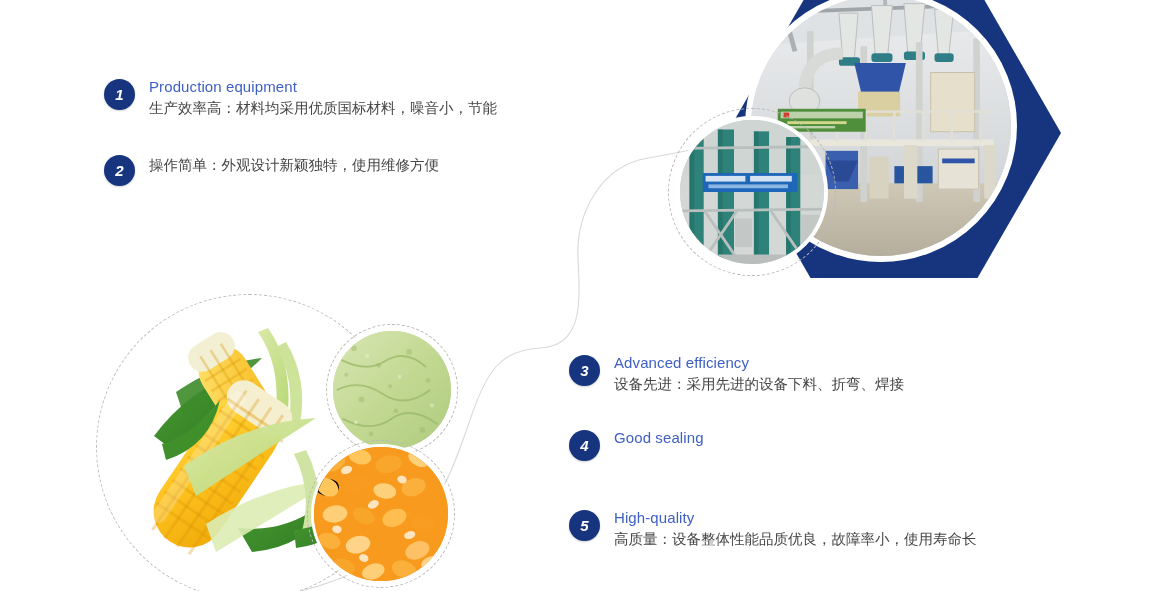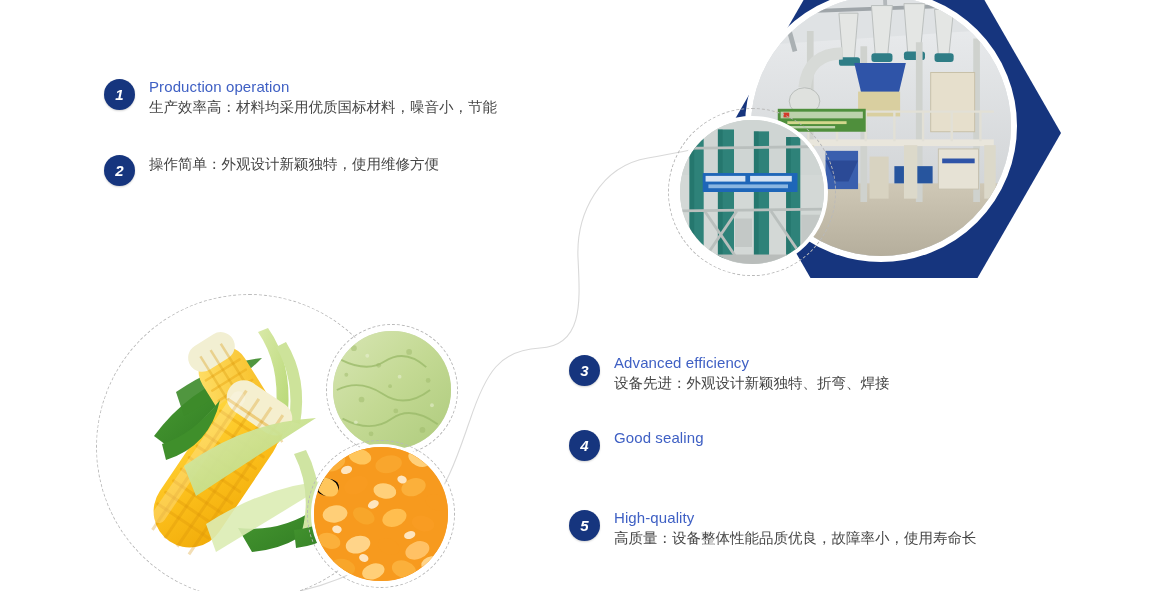--- a/index.html
+++ b/index.html
@@ -57,21 +57,21 @@
     line-height: 19px;
     letter-spacing: .1px;
     white-space: nowrap;
   }
   .feature-desc {
     color: #464646;
     font-size: 14.5px;
     line-height: 21px;
     margin-top: 2px;
     white-space: nowrap;
-    font-family: Liberation Mono, monospace;
+    font-family: Liberation Sans, sans-serif;
   }
 
   
   .hexwrap {
     position: absolute;
     left: 727px;
     top: -12px;
     width: 334px;
     height: 290px;
   }
@@ -446,37 +446,37 @@
         <ellipse cx="24" cy="86" rx="5" ry="4" transform="rotate(12 24 86)"></ellipse>
         <ellipse cx="100" cy="92" rx="6" ry="4" transform="rotate(-16 100 92)"></ellipse>
         <ellipse cx="52" cy="116" rx="5" ry="4" transform="rotate(22 52 116)"></ellipse>
       </g>
     </svg>
   </div>
 
   <div class="feature" style="left:104px; top:77px;">
     <div class="badge">1</div>
     <div class="feature-text">
-      <div class="feature-title">Production operation</div>
+      <div class="feature-title">Production equipment</div>
       <div class="feature-desc">生产效率高：材料均采用优质国标材料，噪音小，节能</div>
     </div>
   </div>
 
   <div class="feature" style="left:104px; top:153px;">
     <div class="badge">2</div>
     <div class="feature-text">
       <div class="feature-desc">操作简单：外观设计新颖独特，使用维修方便</div>
     </div>
   </div>
 
   <div class="feature" style="left:569px; top:353px;">
     <div class="badge">3</div>
     <div class="feature-text">
       <div class="feature-title">Advanced efficiency</div>
-      <div class="feature-desc">设备先进：外观设计新颖独特、折弯、焊接</div>
+      <div class="feature-desc">设备先进：采用先进的设备下料、折弯、焊接</div>
     </div>
   </div>
 
   <div class="feature" style="left:569px; top:428px;">
     <div class="badge">4</div>
     <div class="feature-text">
       <div class="feature-title">Good sealing</div>
     </div>
   </div>
 

